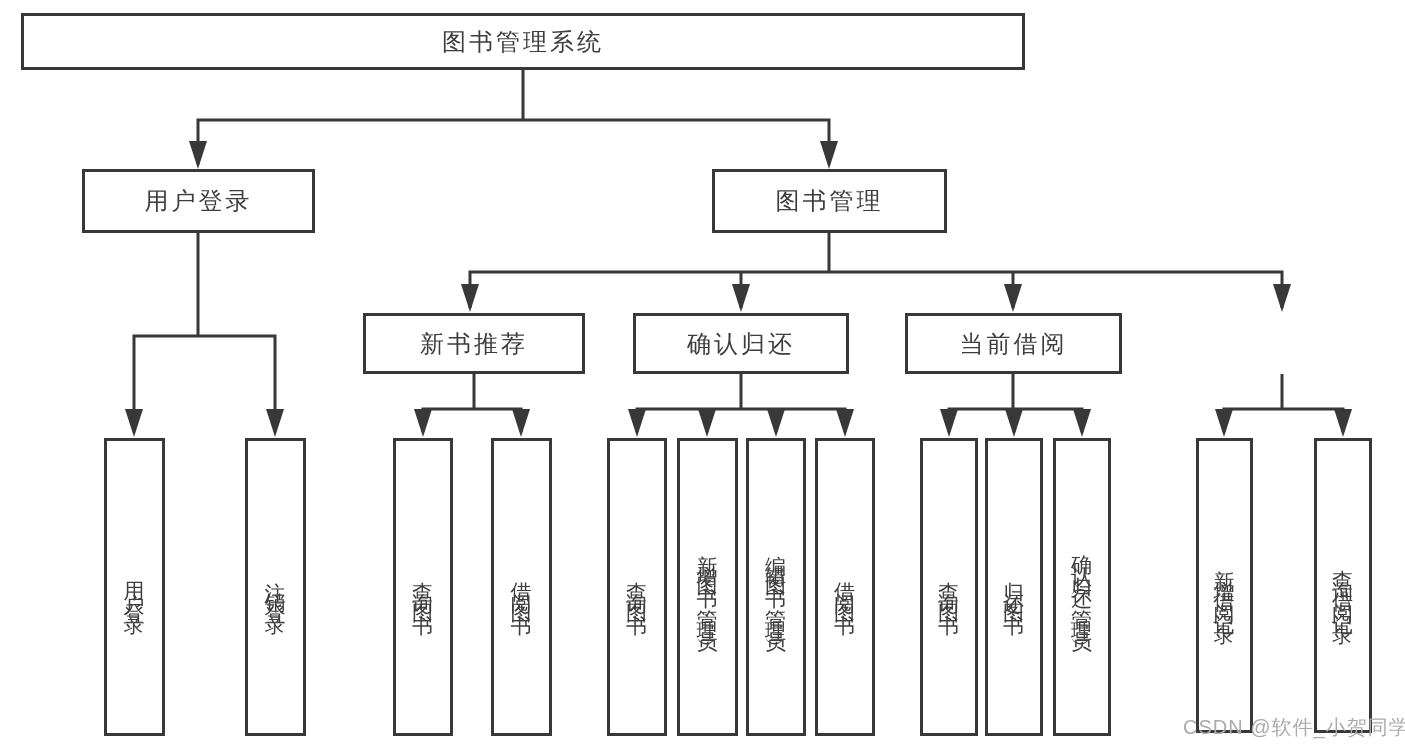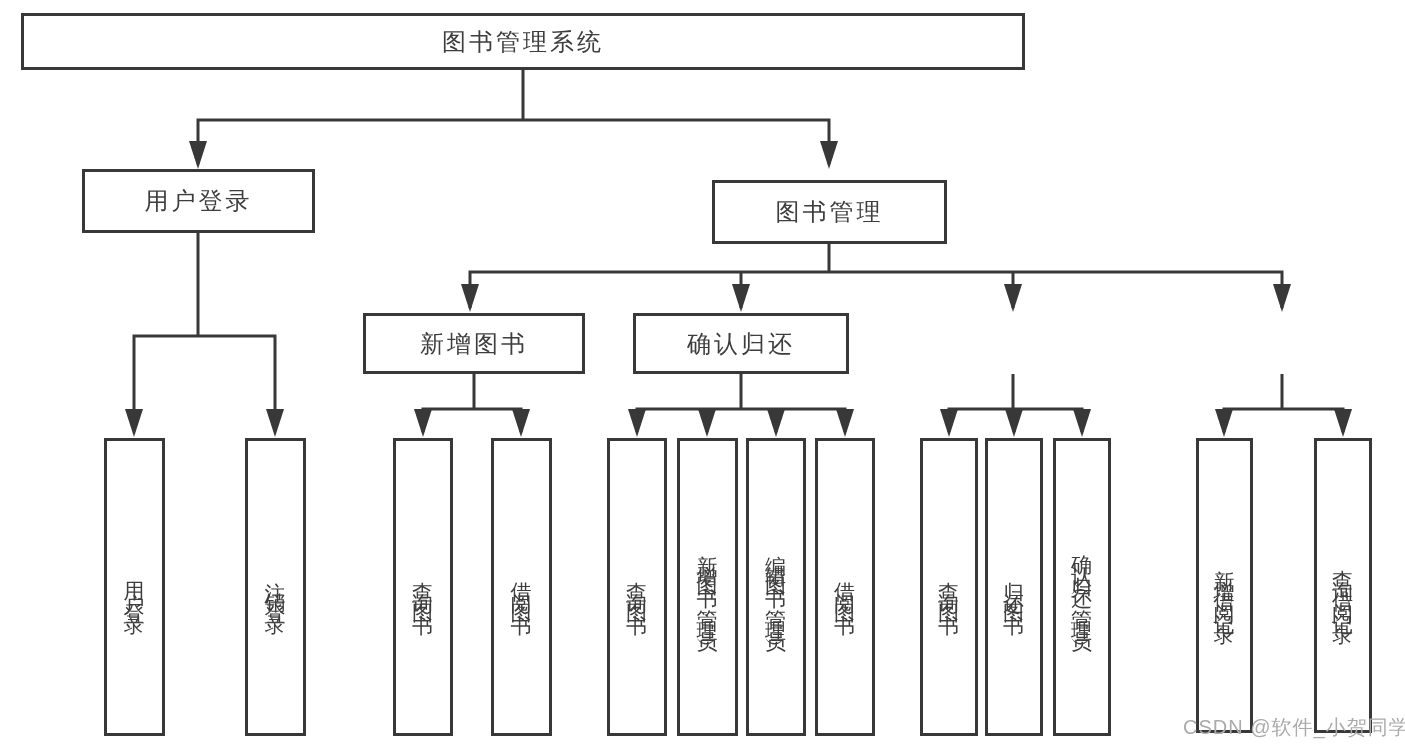--- a/index.html
+++ b/index.html
@@ -99,29 +99,32 @@
     </g>
   </svg>
 
   <div class="box h" style="left:21px; top:13px; width:1004px; height:57px">
     <span>图书管理系统</span>
   </div>
 
   <div class="box h" style="left:82px; top:169px; width:233px; height:64px">
     <span>用户登录</span>
   </div>
-  <div class="box h" style="left:712px; top:180px; width:235px; height:64px">
+  <div class="box h" style="left:712px; top:169px; width:235px; height:64px">
     <span>图书管理</span>
   </div>
 
   <div class="box h" style="left:363px; top:313px; width:222px; height:61px">
-    <span>新增图书</span>
+    <span>新书推荐</span>
   </div>
   <div class="box h" style="left:633px; top:313px; width:216px; height:61px">
     <span>确认归还</span>
+  </div>
+  <div class="box h" style="left:905px; top:313px; width:217px; height:61px">
+    <span>当前借阅</span>
   </div>
 
   <div class="box v" style="left:104px; top:438px; width:61px; height:298px">
     <span>用户登录</span>
   </div>
   <div class="box v" style="left:245px; top:438px; width:61px; height:298px">
     <span>注销登录</span>
   </div>
 
   <div class="box v" style="left:393px; top:438px; width:60px; height:298px">

